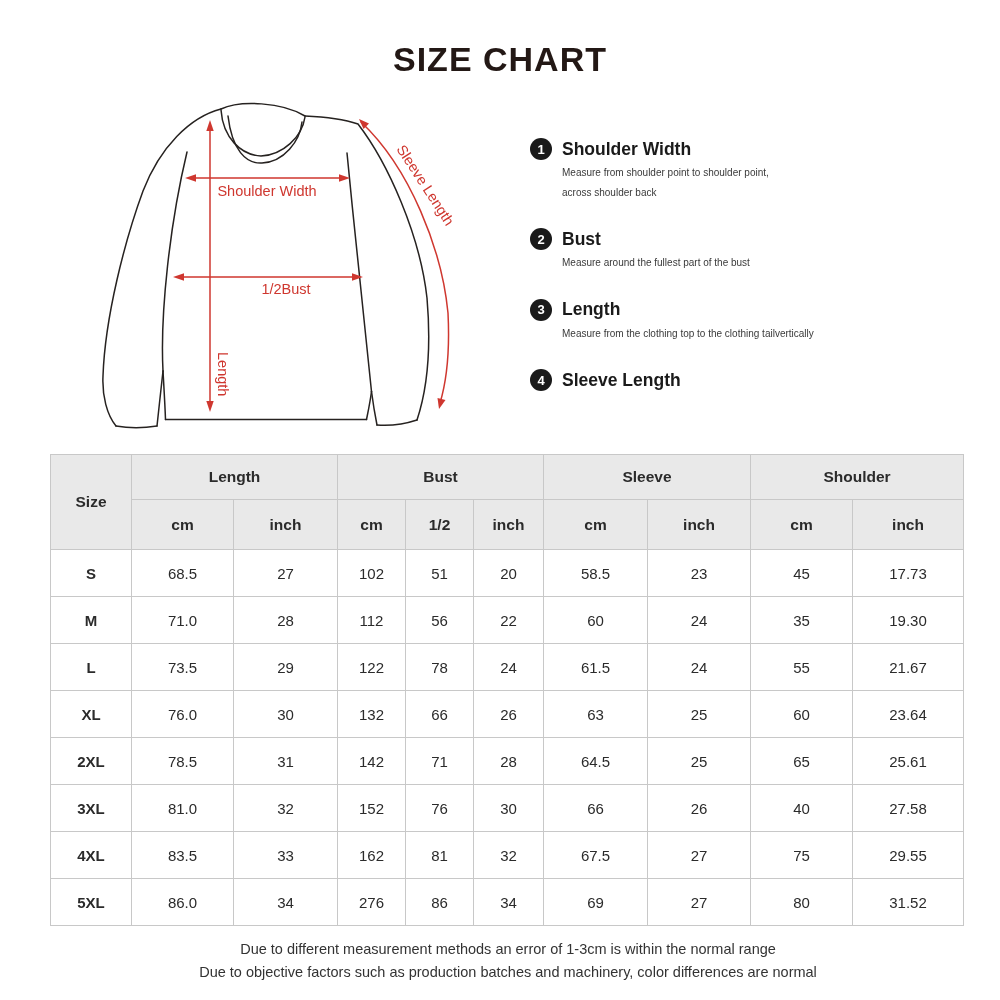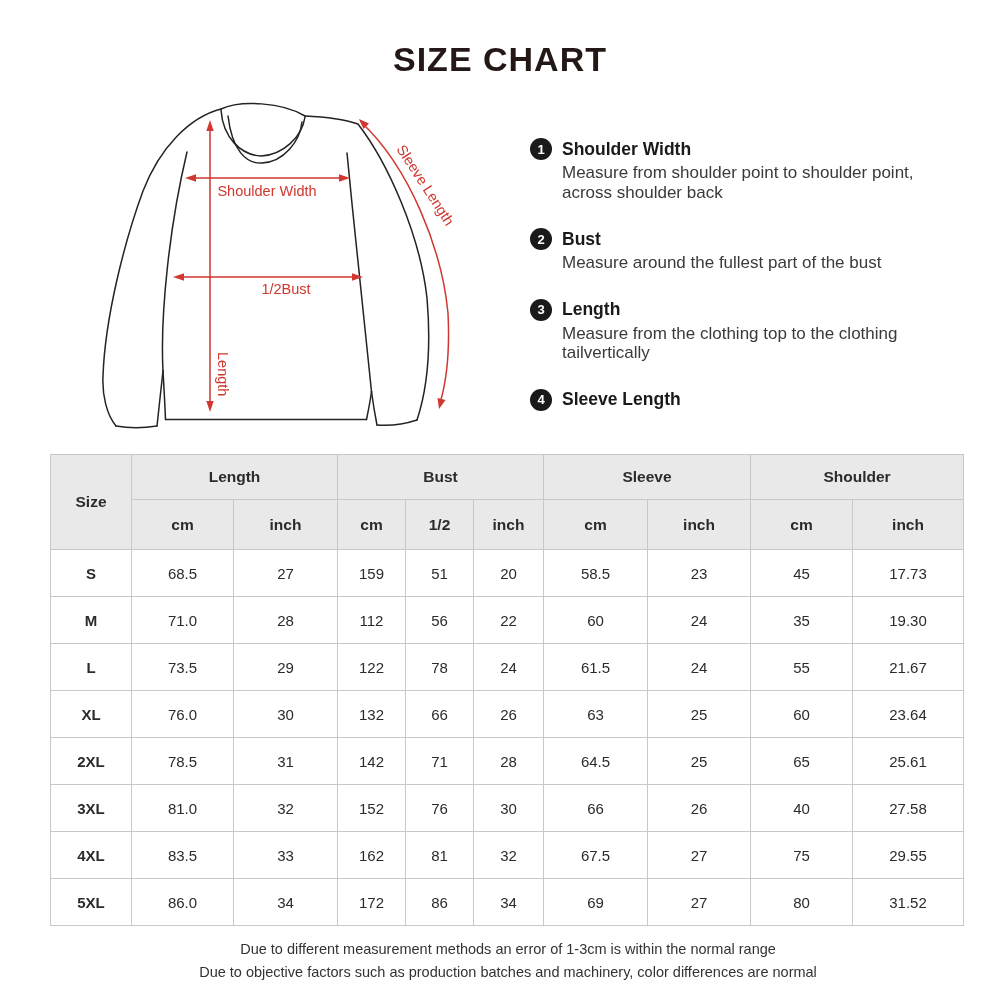--- a/index.html
+++ b/index.html
@@ -14,21 +14,21 @@
   .diagram{position:absolute;left:90px;top:95px;width:420px;height:340px;}
   .diagram text{font-family:"Liberation Sans",sans-serif;font-size:14.5px;fill:#cf372f;}
 
   
   .instructions{position:absolute;left:530px;top:138px;width:440px;}
   .instr-item{margin-bottom:26px;}
   .instr-head{display:flex;align-items:center;height:22px;}
   .badge{width:22px;height:22px;border-radius:50%;background:#1a1a1a;color:#fff;
          font-size:13px;font-weight:bold;display:flex;align-items:center;justify-content:center;flex:0 0 22px;}
   .instr-title{margin-left:10px;font-size:17.5px;font-weight:bold;color:#1a1a1a;}
-  .instr-desc{margin-top:3px;padding-left:32px;font-size:17px;line-height:19.5px;color:#3a3a3a;}
+  .instr-desc{margin-top:3px;padding-left:32px;font-size:10px;line-height:19.5px;color:#3a3a3a;}
 
   
   table.size-table{position:absolute;left:50px;top:454px;width:913px;
          border-collapse:collapse;table-layout:fixed;color:#2b2b2b;}
   table.size-table th, table.size-table td{border:1px solid #c8c8c8;text-align:center;
          padding:0;font-size:15px;}
   table.size-table thead th{background:#e9e9e9;font-weight:bold;font-size:15.5px;}
   tr.group-row{height:45px;}
   tr.sub-row{height:50px;}
   table.size-table tbody tr{height:47px;}
@@ -166,21 +166,21 @@
         <th>inch</th>
         <th>cm</th>
         <th>inch</th>
       </tr>
     </thead>
     <tbody>
         <tr>
           <th>S</th>
           <td>68.5</td>
           <td>27</td>
-          <td>159</td>
+          <td>102</td>
           <td>51</td>
           <td>20</td>
           <td>58.5</td>
           <td>23</td>
           <td>45</td>
           <td>17.73</td>
         </tr>
         <tr>
           <th>M</th>
           <td>71.0</td>
@@ -250,21 +250,21 @@
           <td>32</td>
           <td>67.5</td>
           <td>27</td>
           <td>75</td>
           <td>29.55</td>
         </tr>
         <tr>
           <th>5XL</th>
           <td>86.0</td>
           <td>34</td>
-          <td>172</td>
+          <td>276</td>
           <td>86</td>
           <td>34</td>
           <td>69</td>
           <td>27</td>
           <td>80</td>
           <td>31.52</td>
         </tr>
       </tbody>
   </table>
 

